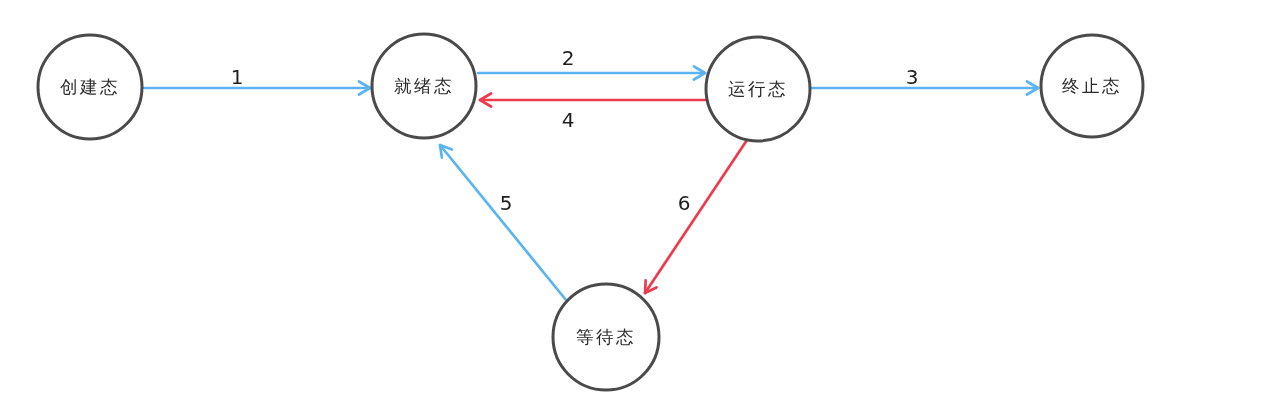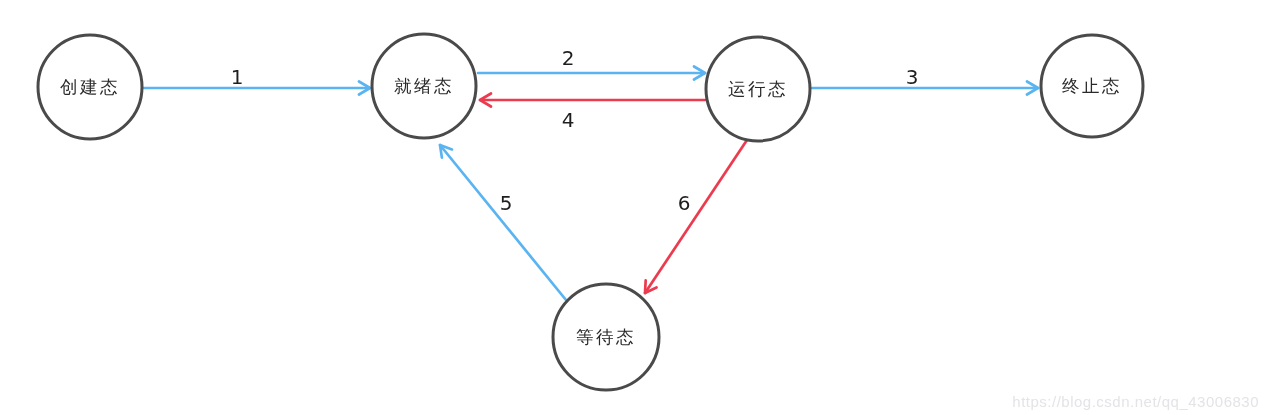--- a/index.html
+++ b/index.html
@@ -104,14 +104,13 @@
         <text class="node-label" x="1092" y="88">终止态</text>
       </g>
 
       <g>
         <circle class="node-circle" cx="606" cy="337" r="53" stroke="#4a4a4a"></circle>
         <text class="node-label" x="606" y="339">等待态</text>
       </g>
     </g>
   </svg>
 
-  <div class="watermark">https://blog.csdn.net/qq_43006830</div>
 </div>
 
 </body></html>

